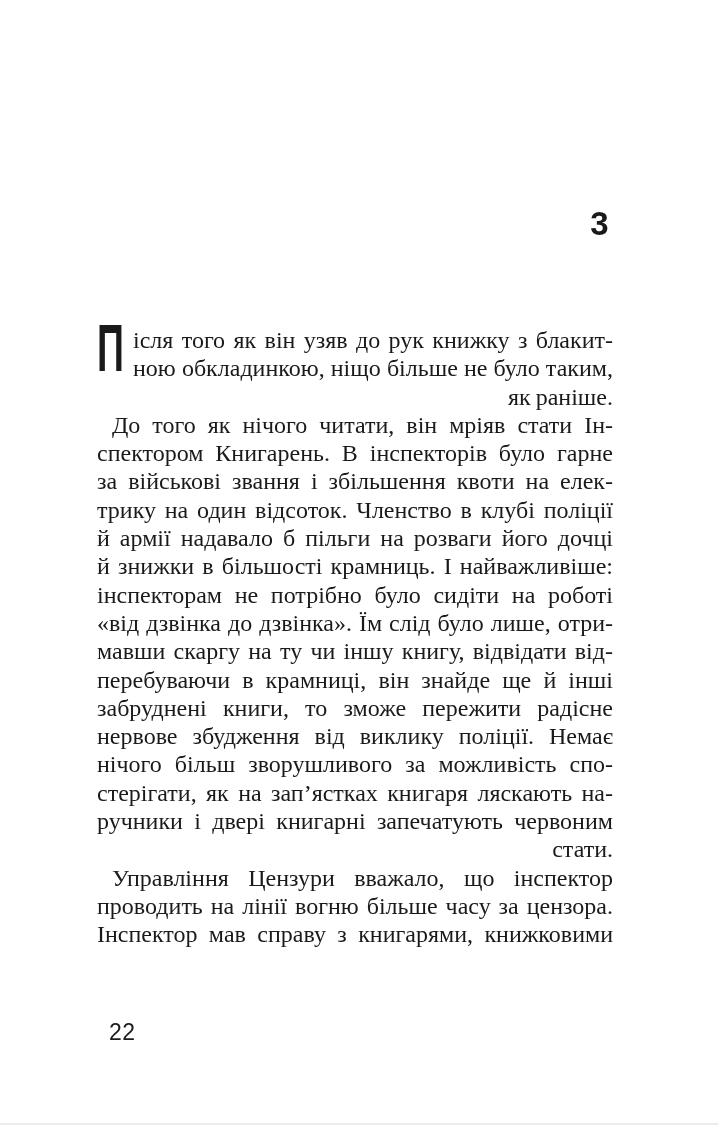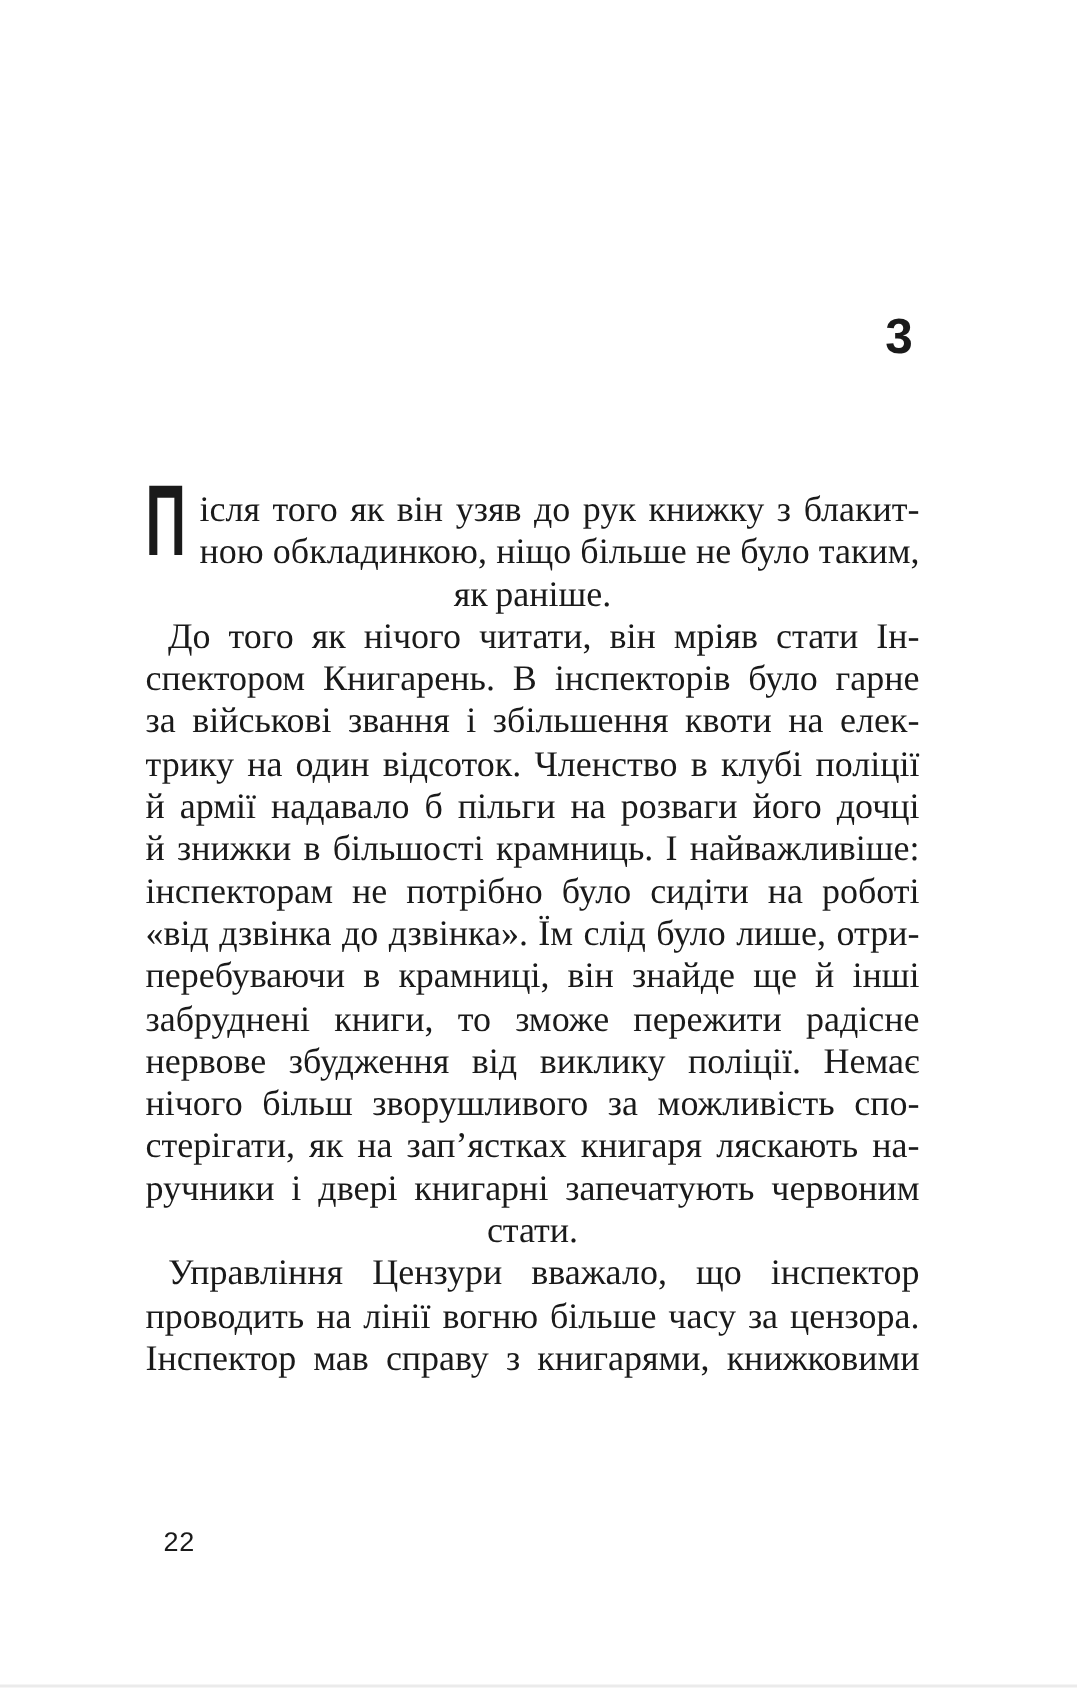--- a/index.html
+++ b/index.html
@@ -48,21 +48,21 @@
     text-align: justify;
     text-rendering: optimizeLegibility;
   }
   
   .line::after {
     content: "";
     display: inline-block;
     width: 100%;
     height: 0;
   }
-  .line.nj { text-align: center; }
+  .line.nj { text-align: right; }
   .line.nj::after { content: none; }
   .line.indent { text-indent: 15px; }
   .line.dc-inset { padding-left: 36px; }
   
   .dropcap {
     position: absolute;
     left: 0;
     top: -2px;
     display: block;
     height: 48px;
@@ -72,21 +72,21 @@
     line-height: 48px;
     transform: scaleX(0.56);
     transform-origin: 0 0;
   }
   
   .folio {
     position: absolute;
     left: 109px;
     top: 1016px;
     font-family: "Liberation Sans", sans-serif;
-    font-size: 18px;
+    font-size: 23px;
     line-height: 1.4;
     letter-spacing: 0.5px;
   }
   
   .bottom-rule {
     position: absolute;
     left: 0;
     top: 1123px;
     width: 718px;
     height: 2px;
@@ -108,20 +108,21 @@
       </div>
       <div class="para">
         <div class="line indent">До того як нічого читати, він мріяв стати Ін-</div>
         <div class="line">спектором Книгарень. В інспекторів було гарне</div>
         <div class="line">за військові звання і збільшення квоти на елек-</div>
         <div class="line">трику на один відсоток. Членство в клубі поліції</div>
         <div class="line">й армії надавало б пільги на розваги його дочці</div>
         <div class="line">й знижки в більшості крамниць. І найважливіше:</div>
         <div class="line">інспекторам не потрібно було сидіти на роботі</div>
         <div class="line">«від дзвінка до дзвінка». Їм слід було лише, отри-</div>
+        <div class="line">мавши скаргу на ту чи іншу книгу, відвідати від-</div>
         <div class="line">перебуваючи в крамниці, він знайде ще й інші</div>
         <div class="line">забруднені книги, то зможе пережити радісне</div>
         <div class="line">нервове збудження від виклику поліції. Немає</div>
         <div class="line">нічого більш зворушливого за можливість спо-</div>
         <div class="line">стерігати, як на зап’ястках книгаря ляскають на-</div>
         <div class="line">ручники і двері книгарні запечатують червоним</div>
         <div class="line nj">стати.</div>
       </div>
       <div class="para">
         <div class="line indent">Управління Цензури вважало, що інспектор</div>

